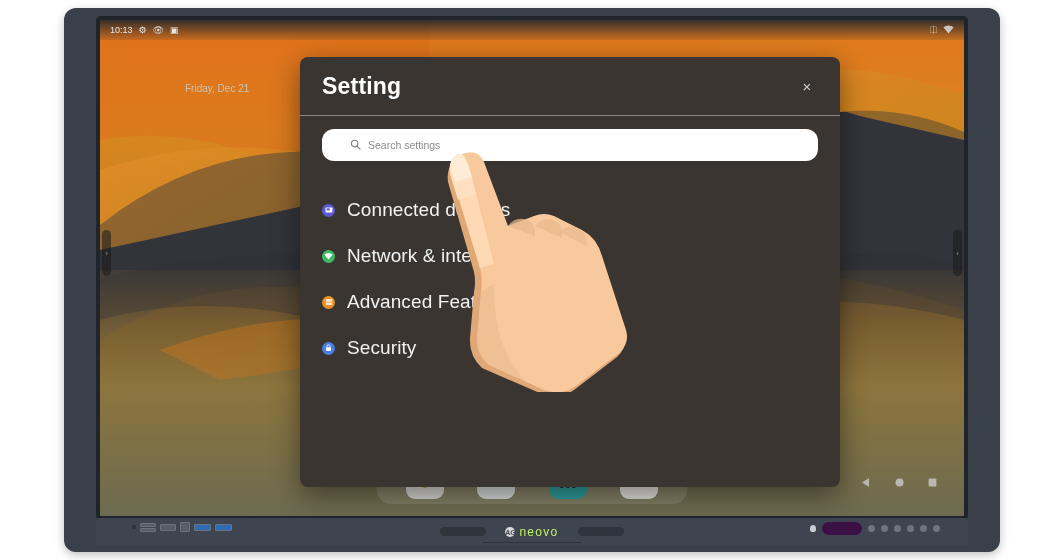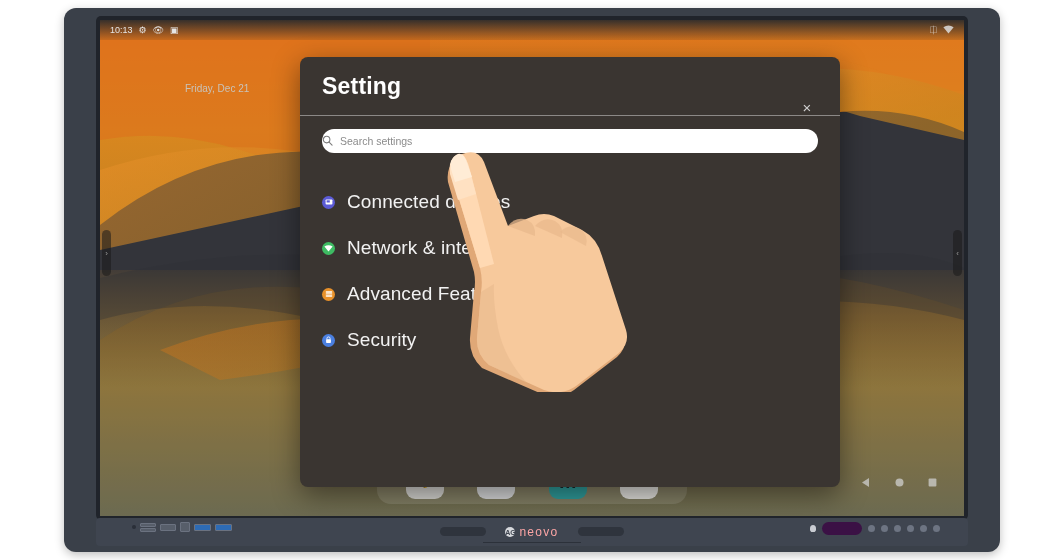--- a/index.html
+++ b/index.html
@@ -91,36 +91,35 @@
   #handle-right { right:2px; top:210px; }
 
   
   #dialog {
     position:absolute; left:200px; top:37px; width:540px; height:430px;
     background:#3a3531; border-radius:8px; z-index:10;
     box-shadow:0 8px 28px rgba(0,0,0,.45);
     overflow:hidden;
   }
   #dialog-head {
-    position:relative; height:58px; display:flex; align-items:flex-start;
-    padding:16px 22px;
-    flex-direction:column;
+    position:relative; height:58px; display:flex; align-items:center;
+    padding:8px 22px;
   }
   #dialog-title { color:#ffffff; font-size:23px; font-weight:bold; letter-spacing:.2px; }
   #dialog-close {
     margin-left:auto; color:#cfcfcf; font-size:15px; line-height:1;
     width:22px; height:22px; display:flex; align-items:center; justify-content:center;
     cursor:pointer;
   }
   #dialog-divider { height:1px; background:rgba(255,255,255,.42); margin:0; }
 
   #search-wrap { padding:13px 22px 0 22px; }
   #search-box {
-    height:24px; background:#ffffff; border-radius:12px;
-    display:flex; align-items:center; padding:0 0; gap:7px;
+    height:32px; background:#ffffff; border-radius:12px;
+    display:flex; align-items:center; padding:0 28px; gap:7px;
   }
   #search-placeholder { font-size:10.5px; color:#8b8b8b; }
 
   
   #settings-list { padding:26px 0 0 22px; }
   .set-item {
     display:flex; align-items:center; gap:12px; height:46px;
     cursor:pointer; position:relative;
   }
   .set-icon {
@@ -138,21 +137,21 @@
     position:absolute; left:32px; bottom:6px; width:872px; height:28px;
     background:#3f4550; border-radius:4px;
     display:flex; align-items:center; justify-content:center;
   }
   #brand { display:flex; align-items:center; gap:4px; }
   #brand-mark {
     width:10px; height:10px; border-radius:50%; background:#d7d9dd;
     display:flex; align-items:center; justify-content:center;
     color:#3f4550; font-size:7px; font-weight:bold;
   }
-  #brand-name { color:#fca5a5; font-size:12px; letter-spacing:1.3px; }
+  #brand-name { color:#bef264; font-size:12px; letter-spacing:1.3px; }
   #brand-underline { position:absolute; left:50%; transform:translateX(-50%);
     bottom:3px; width:98px; height:1px; background:#2c313a; }
 
   .bezel-slot { position:absolute; width:46px; height:9px; border-radius:5px;
     background:#2f343d; top:9px; }
   #slot-left  { left:344px; }
   #slot-right { left:482px; }
 
   #ports { position:absolute; left:36px; top:4px; display:flex; align-items:center; gap:4px; }
   .port { background:#575e6a; border:1px solid #6b7280; }

